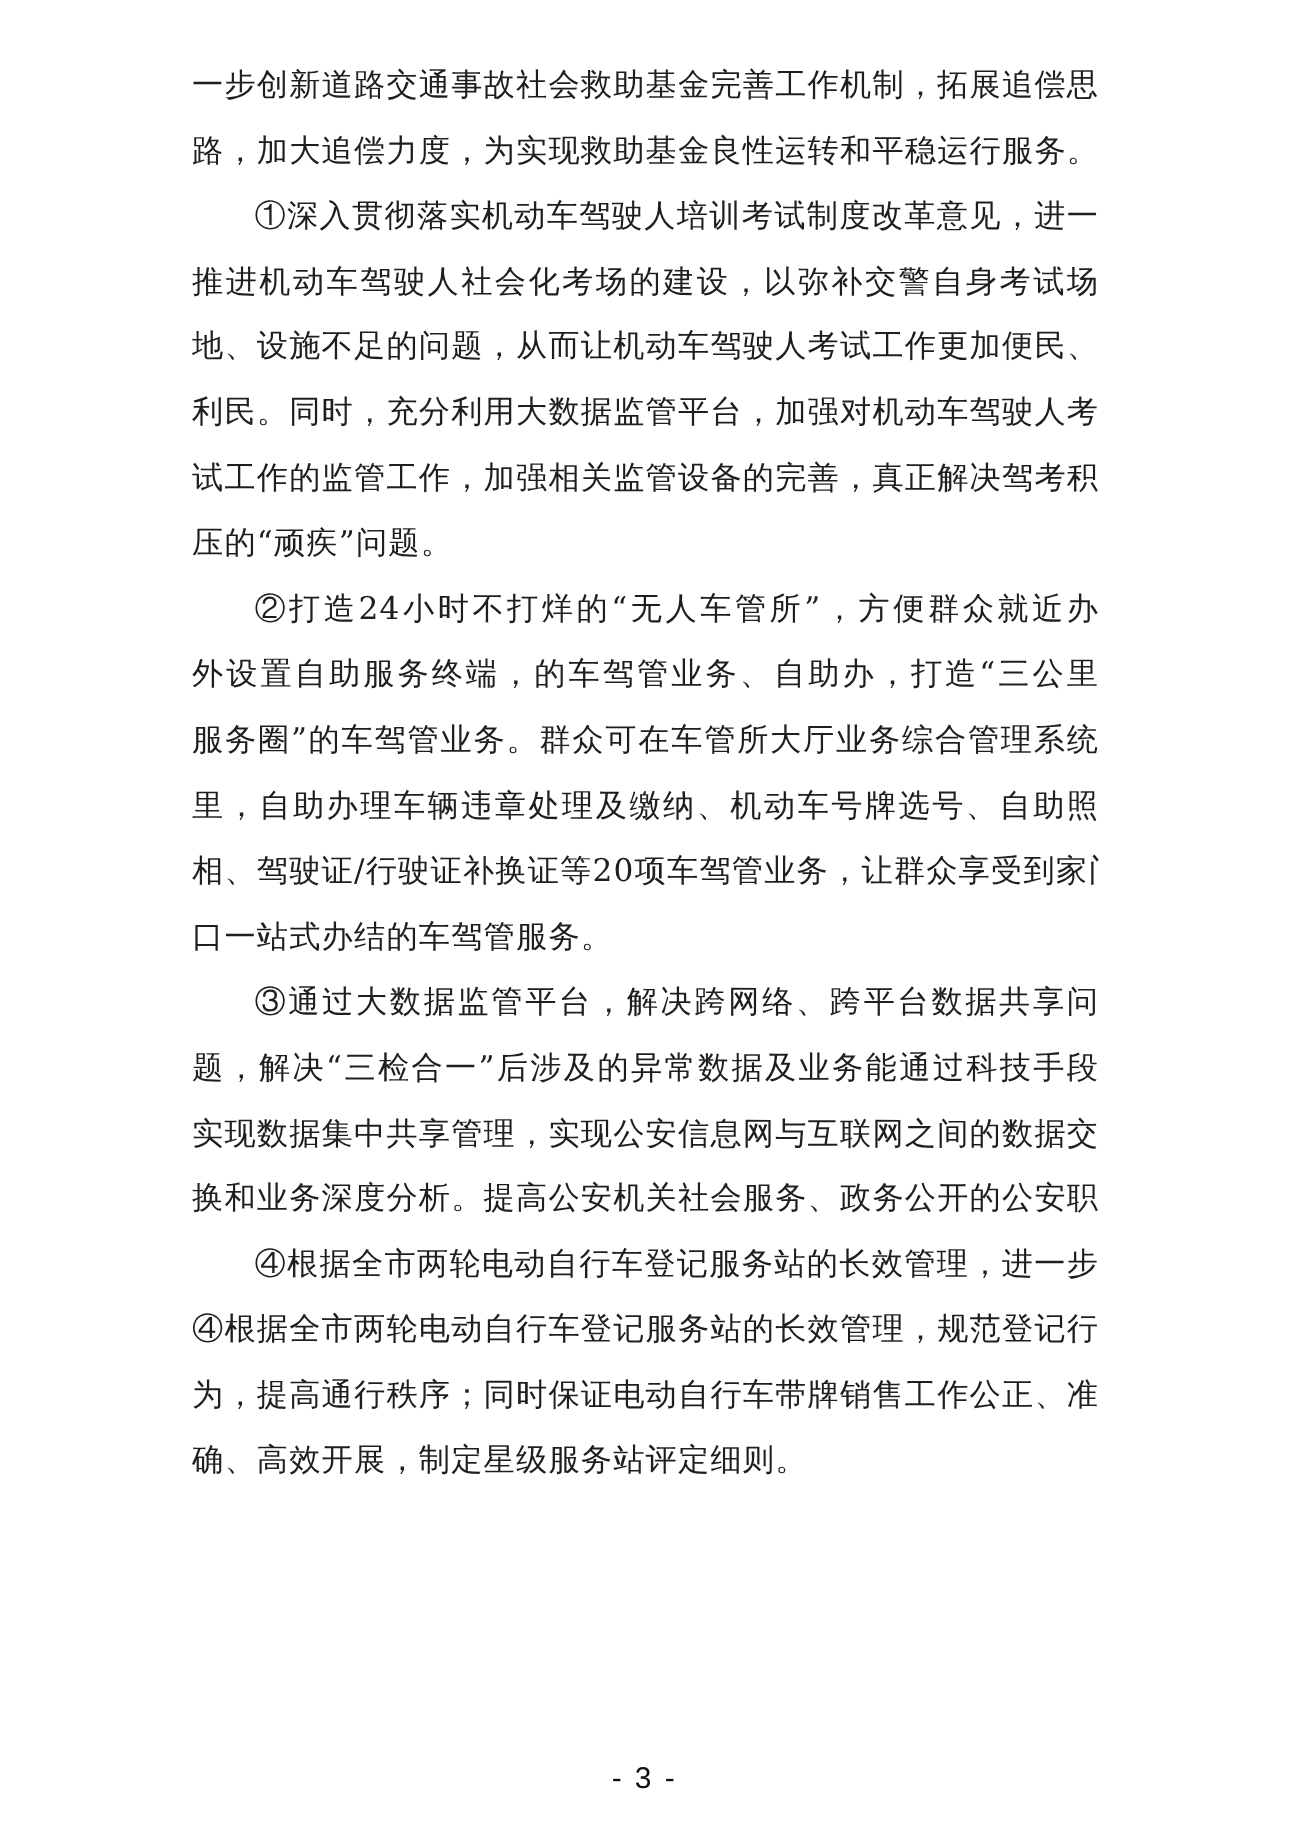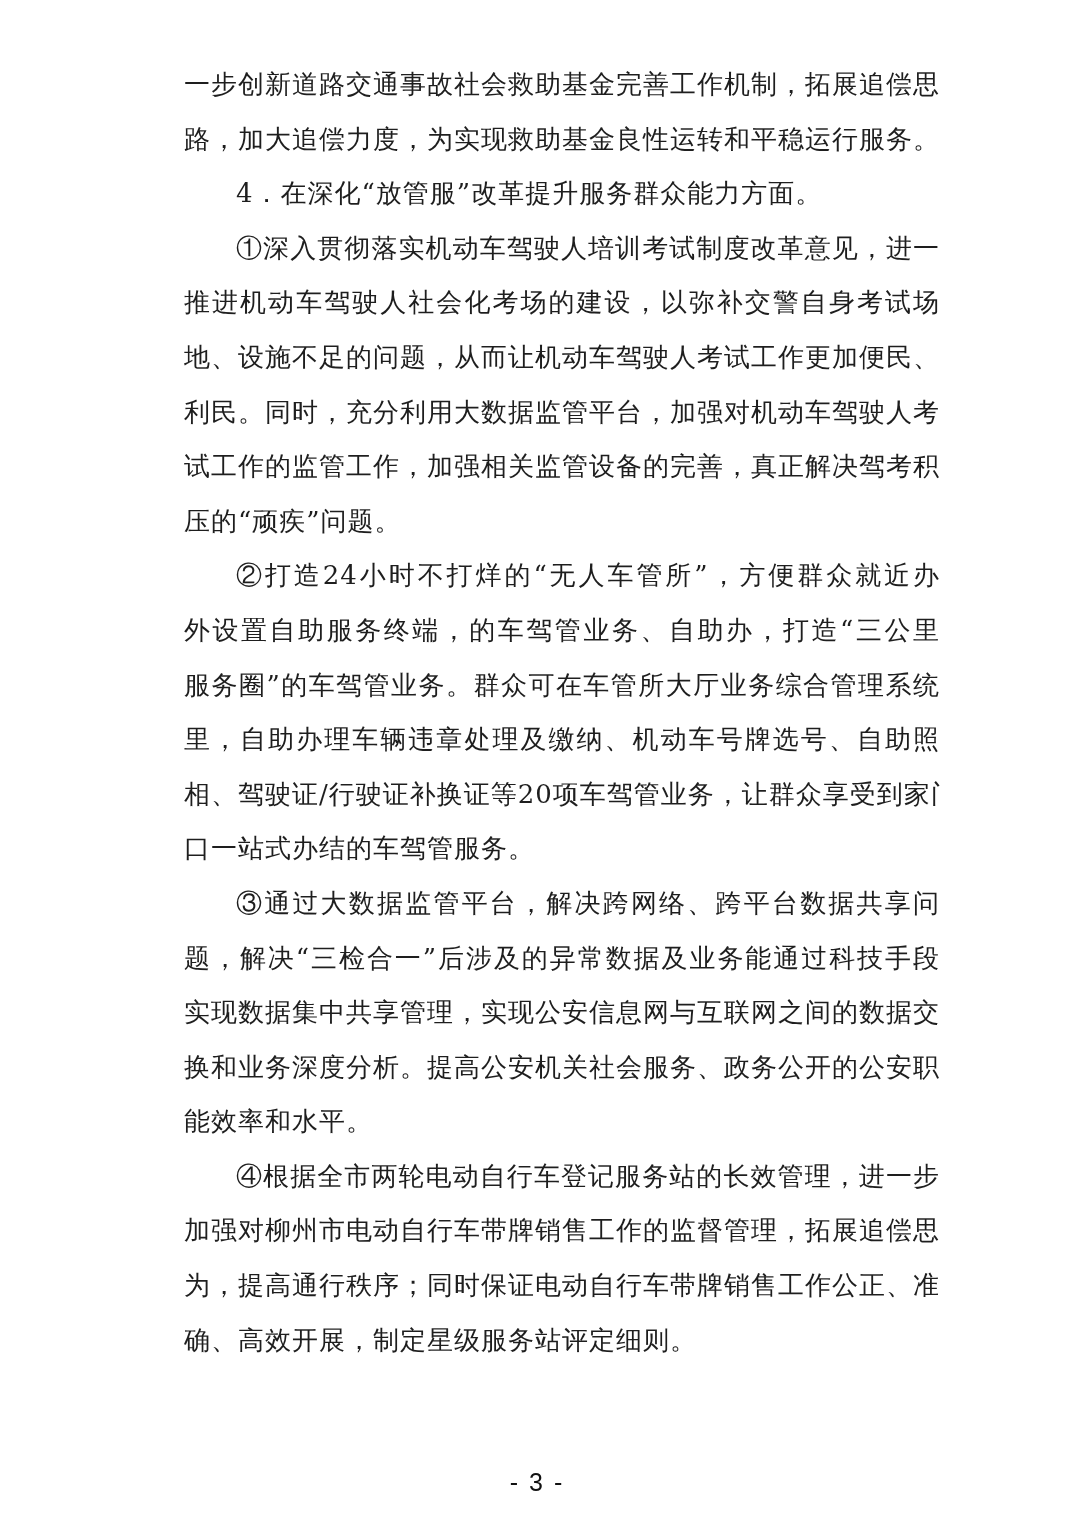--- a/index.html
+++ b/index.html
@@ -12,23 +12,22 @@
     width: 1074px;
     height: 1520px;
     background: #ffffff;
     overflow: hidden;
     font-family: "DejaVu Serif", serif;
     color: #1e1e1e;
   }
   .body-text {
     position: absolute;
     left: 160px;
-    top: 57px;
+    top: 44px;
     width: 756px;
-    margin-left: 24px;
   }
   .line {
     font-size: 26px;
     line-height: 54.6px;
     height: 54.6px;
     overflow: hidden;
     white-space: nowrap;
     text-align: justify;
     text-align-last: justify;
     letter-spacing: 1px;
@@ -54,39 +53,37 @@
     letter-spacing: 2px;
   }
 </style>
 </head>
 <body>
 
 <div class="page">
   <main class="body-text">
       <div class="line">一步创新道路交通事故社会救助基金完善工作机制，拓展追偿思</div>
       <div class="line para-end">路，加大追偿力度，为实现救助基金良性运转和平稳运行服务。</div>
-      <div class="line indent para-end">4．在深化“放管服”改革提升服务群众能力方面。</div>
       <div class="line indent">①深入贯彻落实机动车驾驶人培训考试制度改革意见，进一</div>
       <div class="line">推进机动车驾驶人社会化考场的建设，以弥补交警自身考试场</div>
       <div class="line">地、设施不足的问题，从而让机动车驾驶人考试工作更加便民、</div>
       <div class="line">利民。同时，充分利用大数据监管平台，加强对机动车驾驶人考</div>
       <div class="line">试工作的监管工作，加强相关监管设备的完善，真正解决驾考积</div>
       <div class="line para-end">压的“顽疾”问题。</div>
       <div class="line indent">②打造24小时不打烊的“无人车管所”，方便群众就近办</div>
       <div class="line">外设置自助服务终端，的车驾管业务、自助办，打造“三公里</div>
       <div class="line">服务圈”的车驾管业务。群众可在车管所大厅业务综合管理系统</div>
       <div class="line">里，自助办理车辆违章处理及缴纳、机动车号牌选号、自助照</div>
       <div class="line">相、驾驶证/行驶证补换证等20项车驾管业务，让群众享受到家门</div>
       <div class="line para-end">口一站式办结的车驾管服务。</div>
       <div class="line indent">③通过大数据监管平台，解决跨网络、跨平台数据共享问</div>
       <div class="line">题，解决“三检合一”后涉及的异常数据及业务能通过科技手段</div>
       <div class="line">实现数据集中共享管理，实现公安信息网与互联网之间的数据交</div>
       <div class="line">换和业务深度分析。提高公安机关社会服务、政务公开的公安职</div>
-      <div class="line para-end">能效率和水平。</div>
       <div class="line indent">④根据全市两轮电动自行车登记服务站的长效管理，进一步</div>
-      <div class="line">加强对柳州市电动自行车带牌销售工作的监督管理，拓展追偿思</div>
+      <div class="line">④根据全市两轮电动自行车登记服务站的长效管理，规范登记行</div>
       <div class="line">为，提高通行秩序；同时保证电动自行车带牌销售工作公正、准</div>
       <div class="line para-end">确、高效开展，制定星级服务站评定细则。</div>
     </main>
   <div class="page-footer">
     <span class="page-number">- 3 -</span>
   </div>
 </div>
 
 </body></html>

